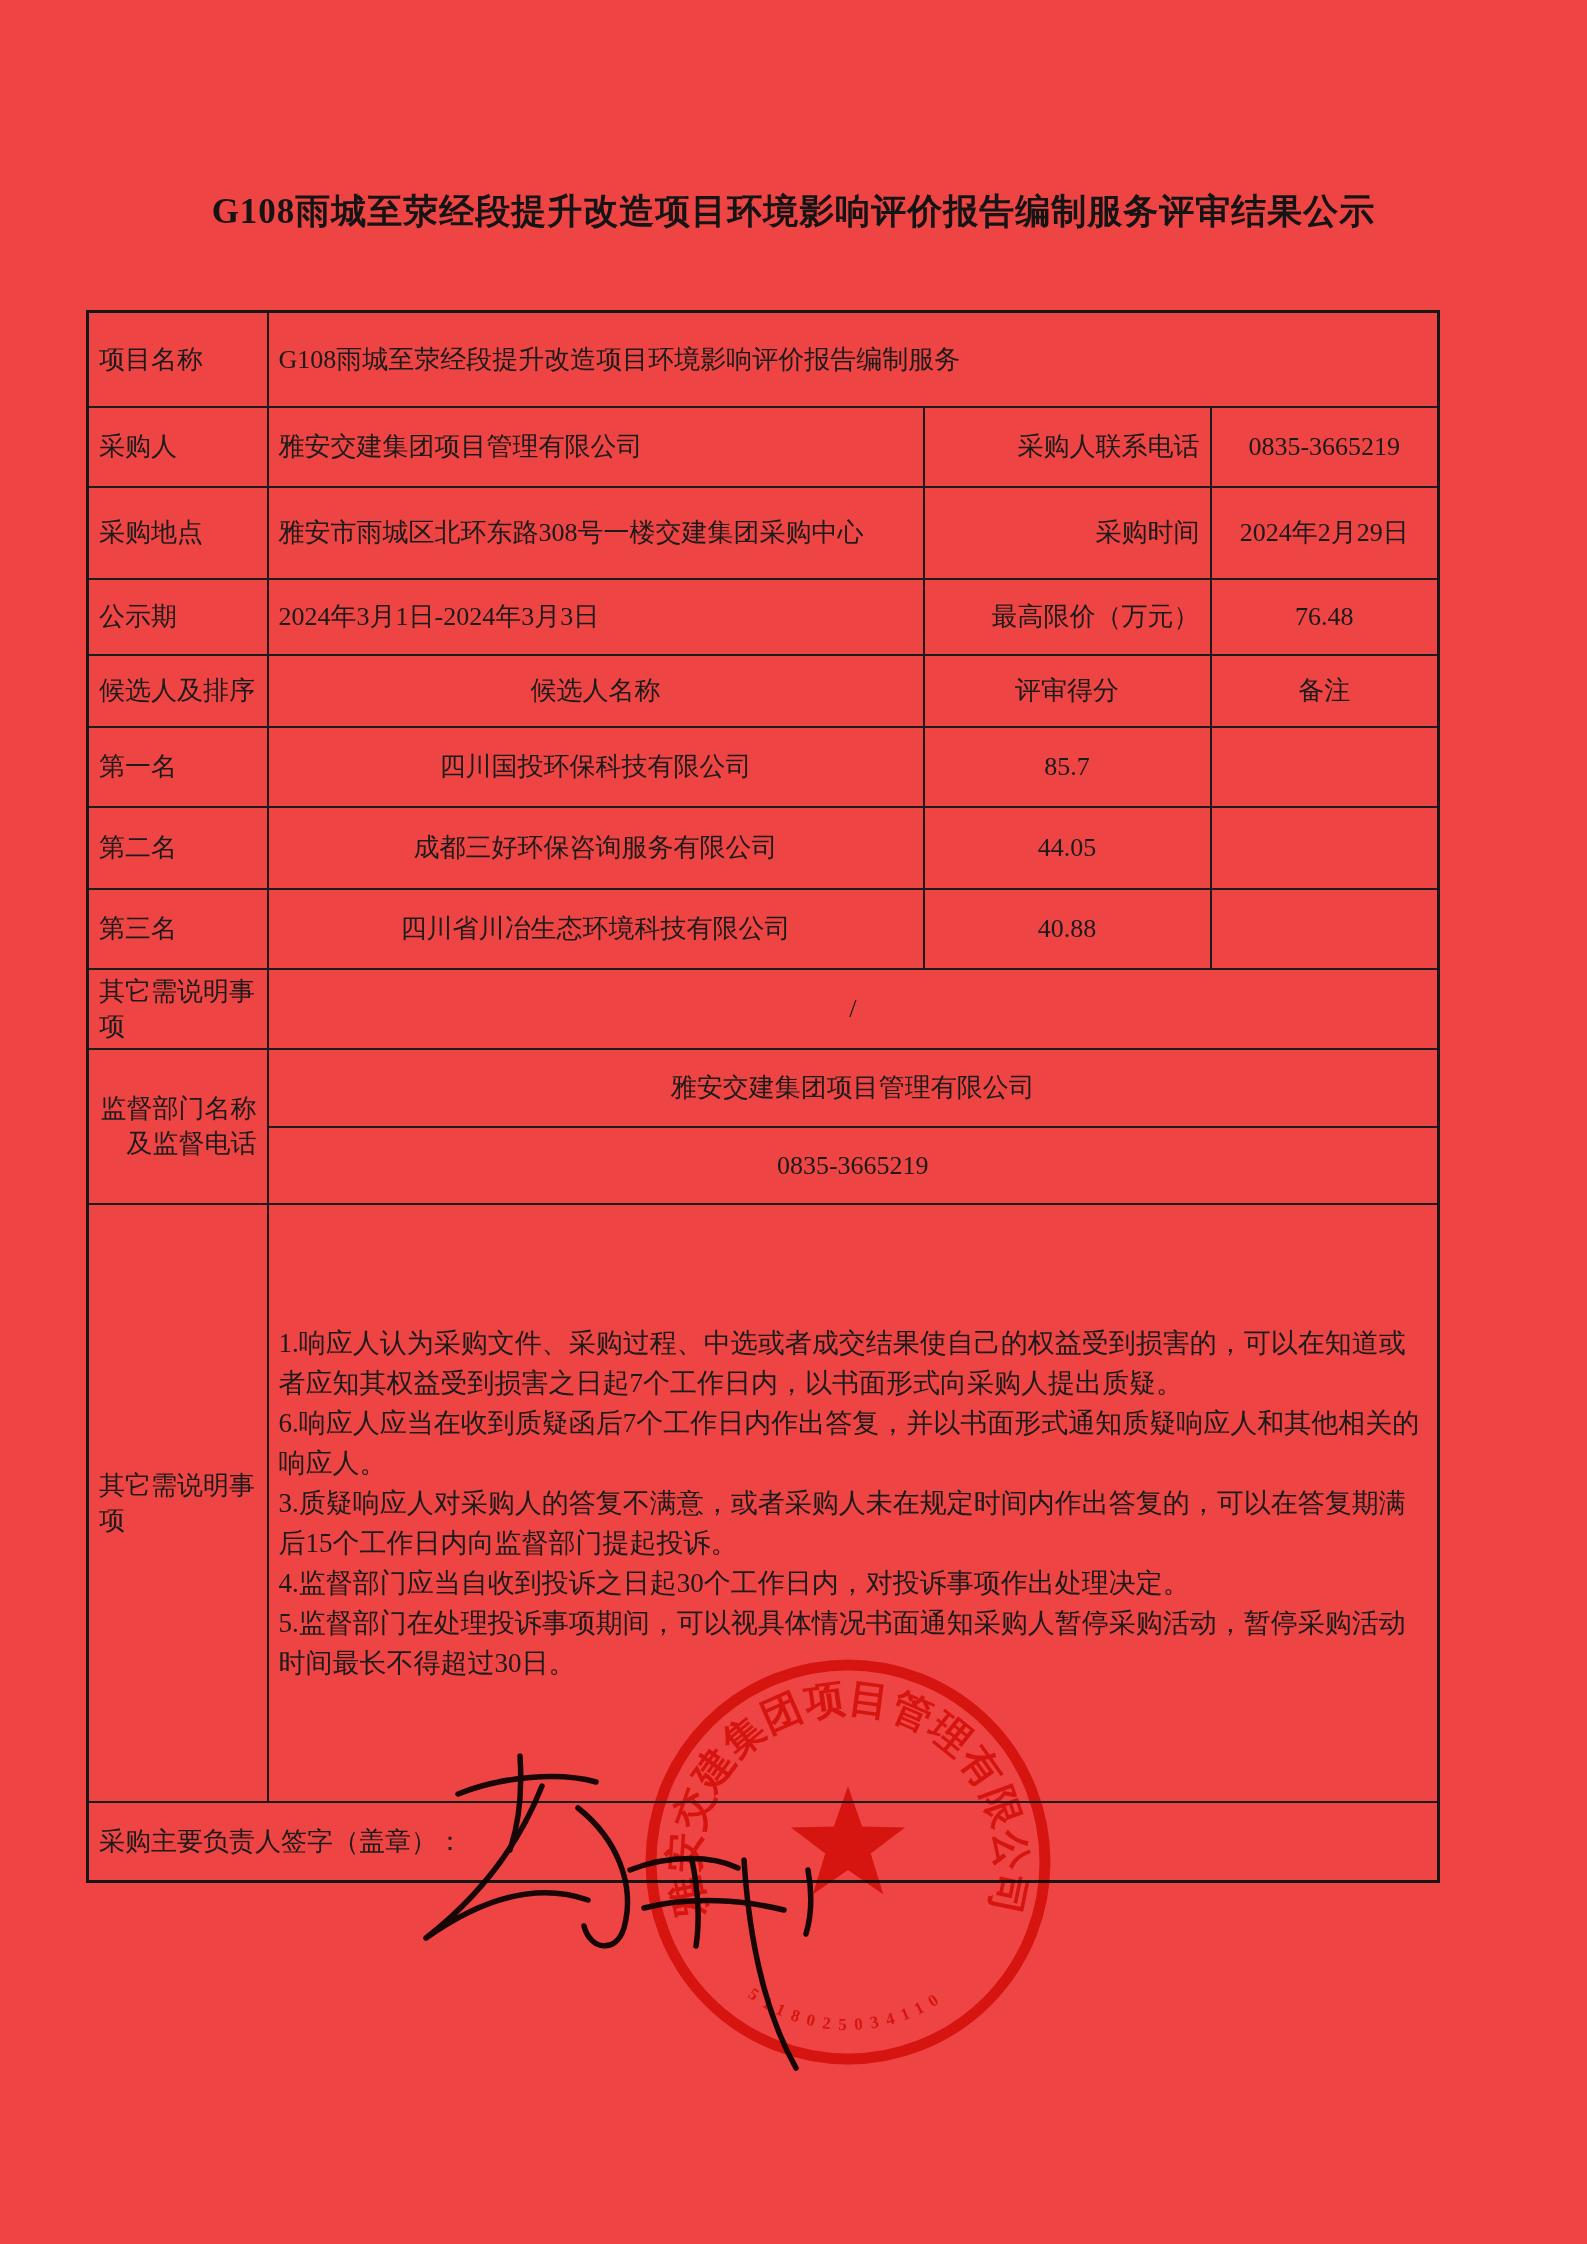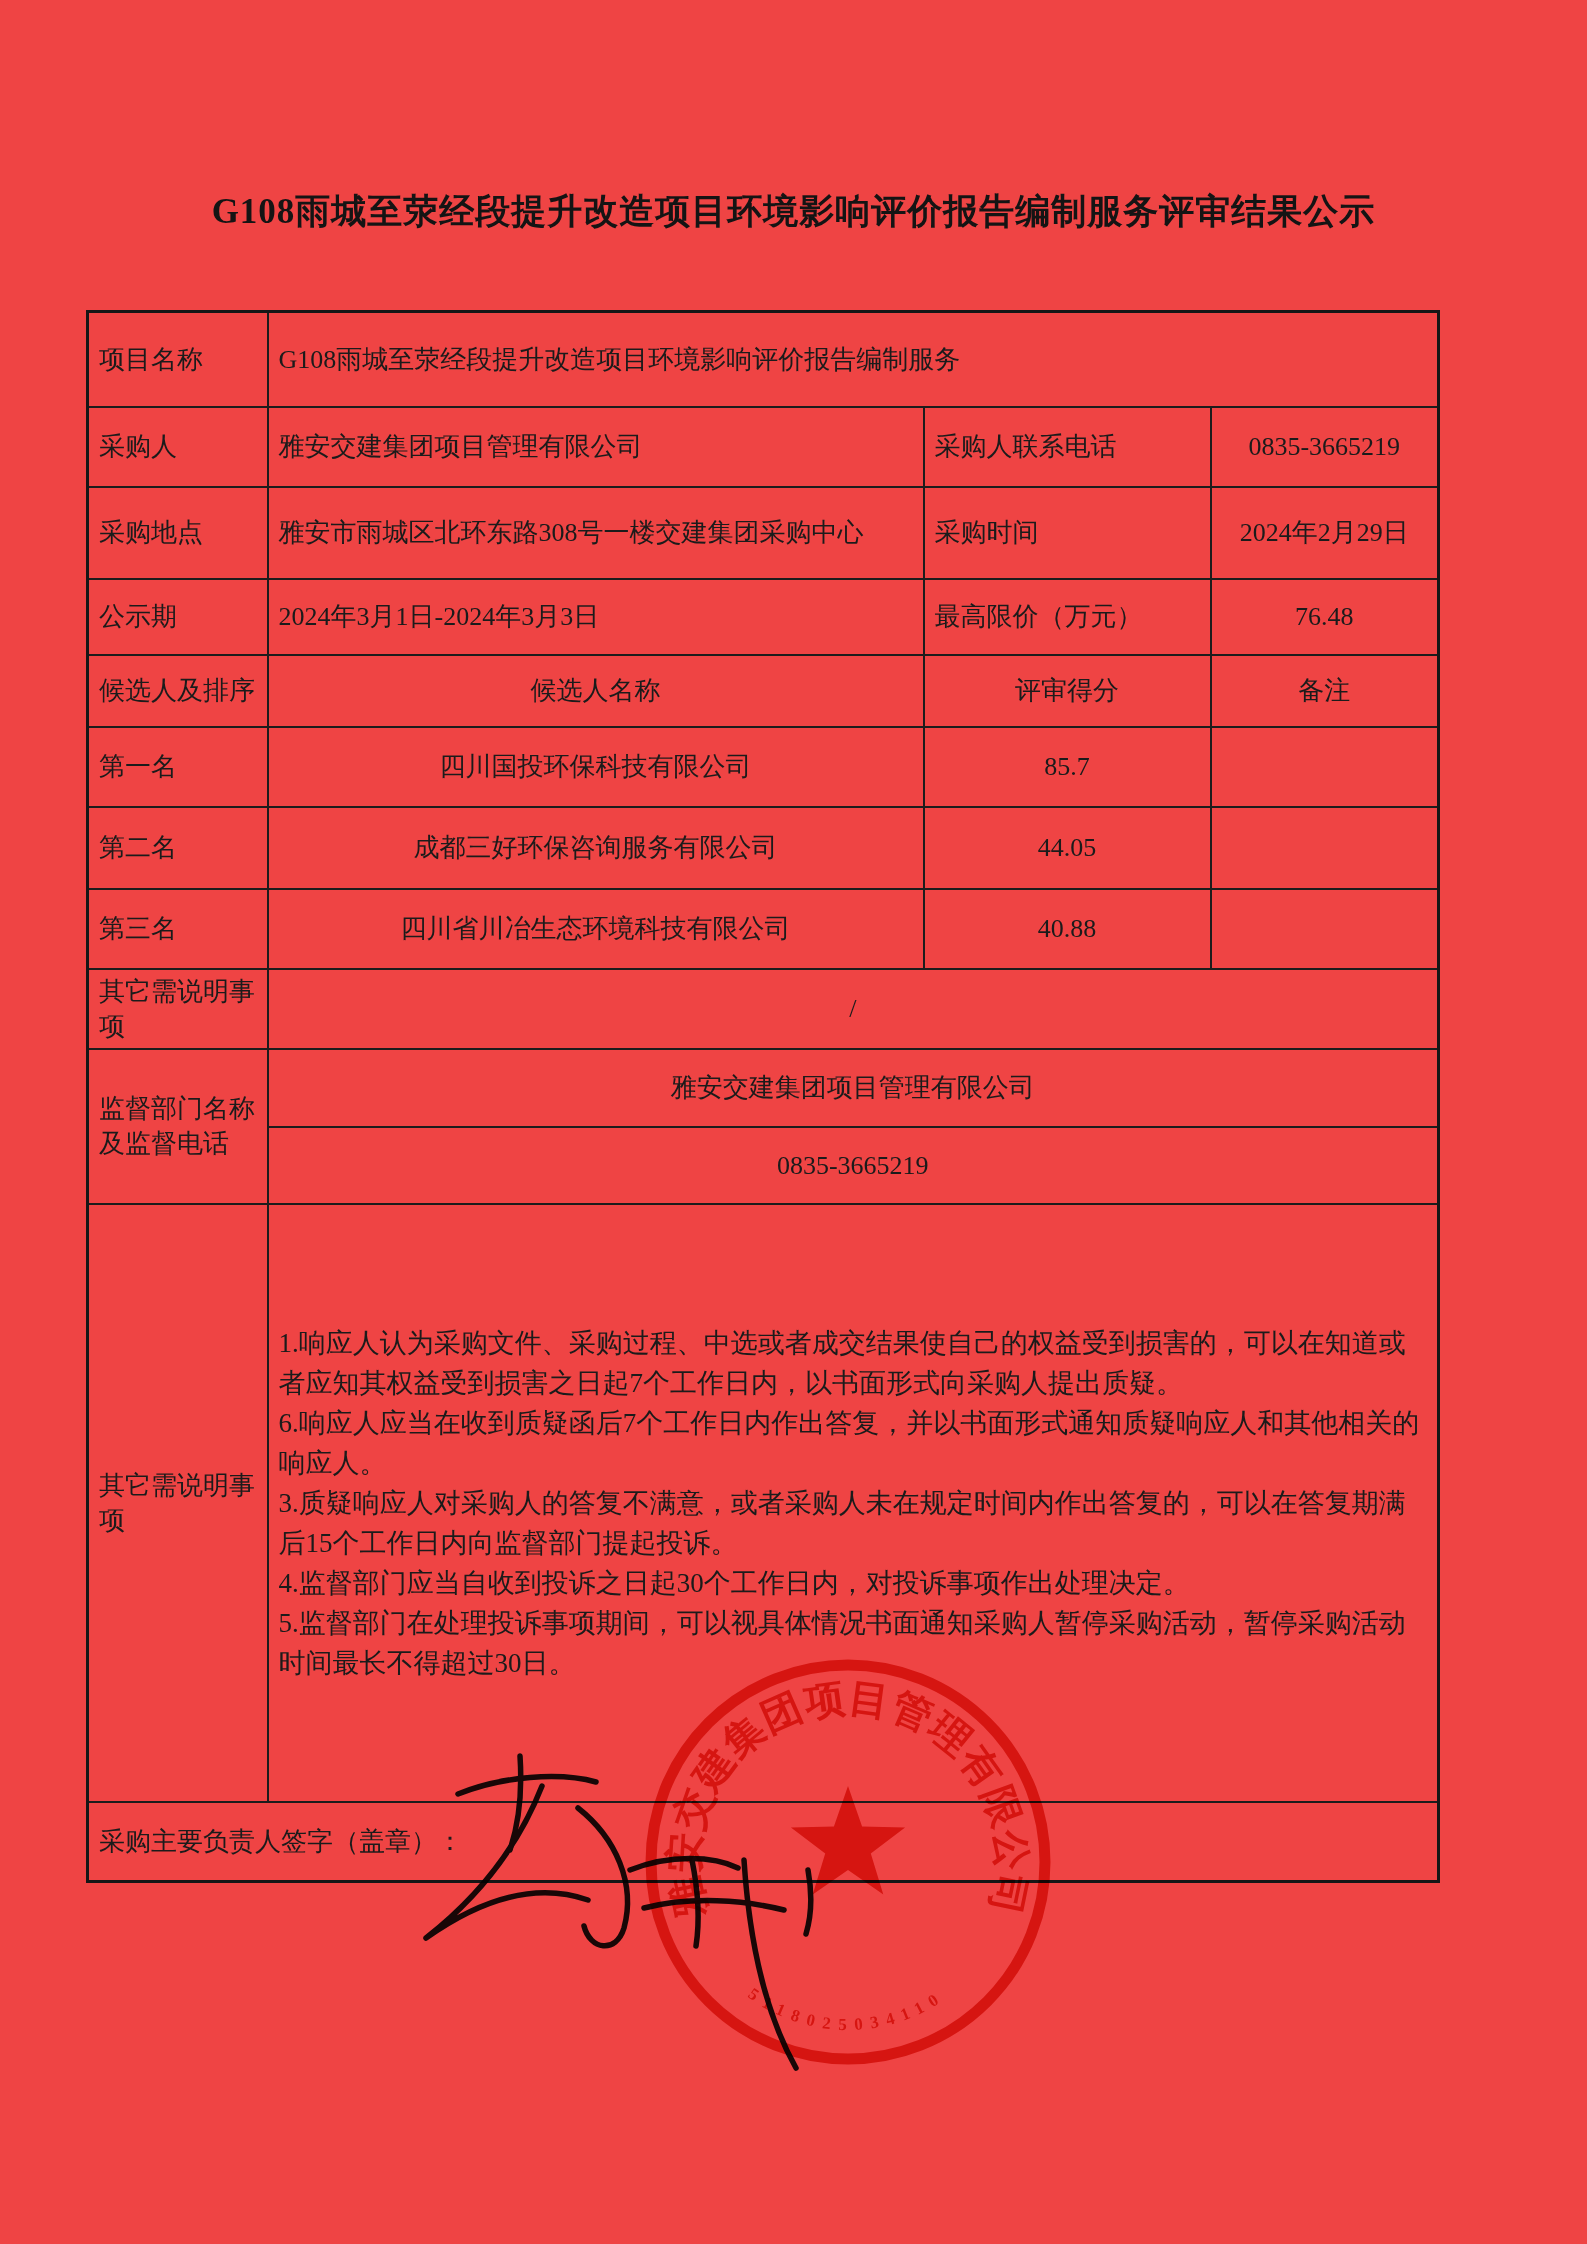--- a/index.html
+++ b/index.html
@@ -22,21 +22,21 @@
   }
   table.result td{
     border:2.5px solid #1c1c1c;
     font-size:26px;
     padding:4px 10px;
     vertical-align:middle;
     line-height:1.35;
     word-break:break-all;
   }
   td.lab{text-align:left;padding-left:8px;}
-  td.lab-c{text-align:left;padding-left:4px;padding-right:4px;}
+  td.lab-c{text-align:right;padding-left:4px;padding-right:4px;}
   td.c{text-align:center;}
   td.l{text-align:left;}
   td.notice-cell{padding:10px 28px 10px 14px;}
   .notice-line{font-size:27px;line-height:40px;text-align:left;}
   .sign-cell{font-size:27px;padding-left:10px;}
   
   .seal{
     position:absolute;left:628px;top:1642px;width:440px;height:440px;
     mix-blend-mode:multiply;opacity:0.9;
   }

